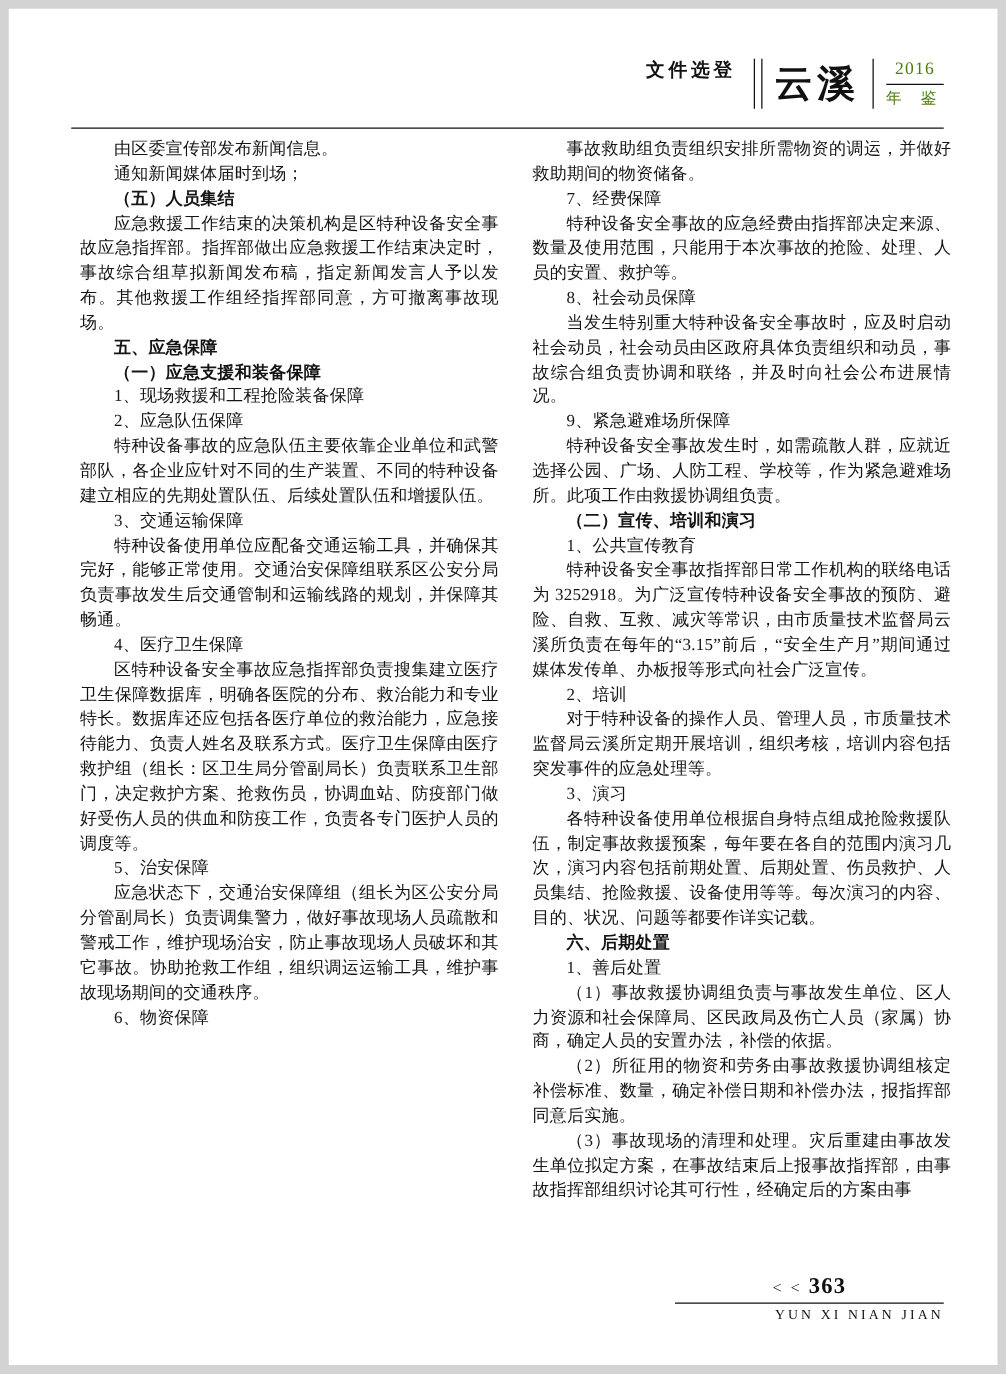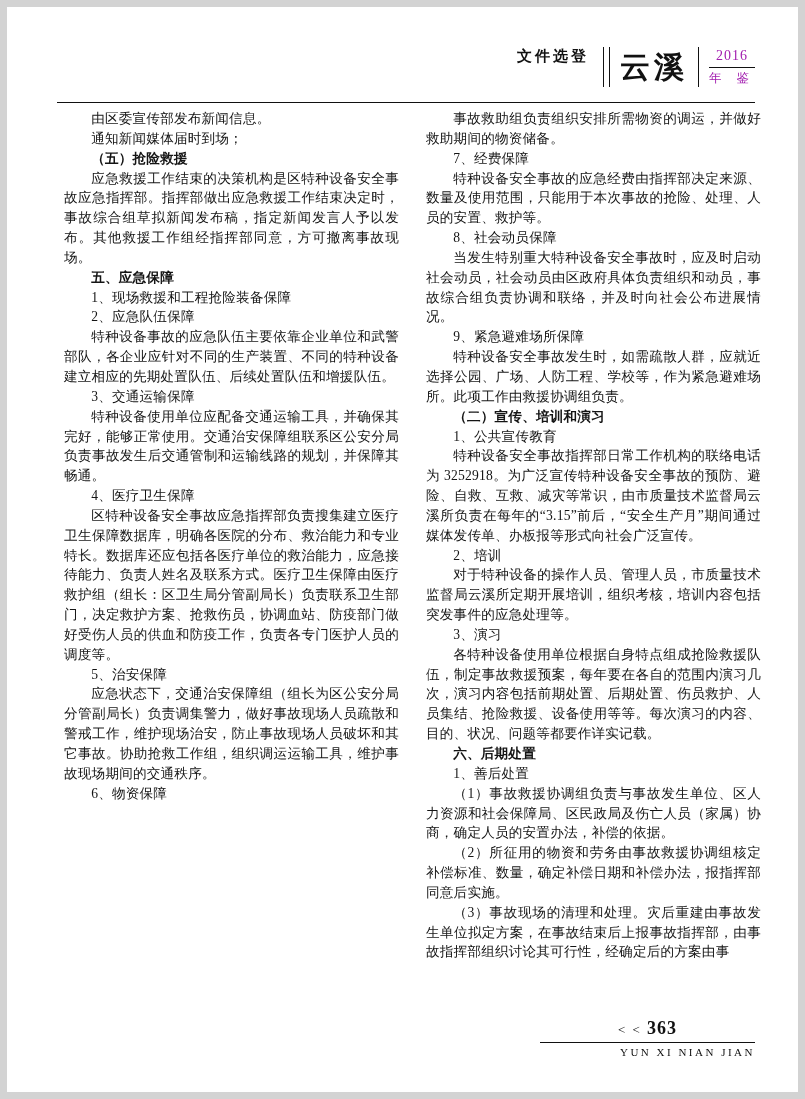--- a/index.html
+++ b/index.html
@@ -48,21 +48,21 @@
     margin-right:10px;
     font-family:"Liberation Serif", serif;
   }
   .vrule-single{
     width:0;height:40px;
     border-left:1px solid #111;
     margin-right:10px;
   }
   .yearblock{
     display:flex;flex-direction:column;align-items:center;
-    font-size:13px;color:#a21caf;line-height:1.25;
+    font-size:13px;color:#4d7c0f;line-height:1.25;
   }
   .yearblock .year{
     font-size:14px;letter-spacing:1px;
     padding-bottom:2px;
     border-bottom:1px solid #111;
     width:100%;text-align:center;
   }
   .yearblock .year-label{
     padding-top:3px;
     letter-spacing:6px;
@@ -142,23 +142,24 @@
         <span class="year">2016</span>
         <span class="year-label">年 鉴</span>
       </span>
     </div>
     <div class="header-rule"></div>
 
     <div class="columns">
       <div class="col">
           <p class="body">由区委宣传部发布新闻信息。</p>
           <p class="body">通知新闻媒体届时到场；</p>
-          <p class="kai">（五）抢险救援</p>
+          <p class="kai">（五）人员集结</p>
           <p class="body">应急救援工作结束的决策机构是区特种设备安全事故应急指挥部。指挥部做出应急救援工作结束决定时，事故综合组草拟新闻发布稿，指定新闻发言人予以发布。其他救援工作组经指挥部同意，方可撤离事故现场。</p>
           <p class="bold">五、应急保障</p>
+          <p class="kai">（一）应急支援和装备保障</p>
           <p class="body">1、现场救援和工程抢险装备保障</p>
           <p class="body">2、应急队伍保障</p>
           <p class="body">特种设备事故的应急队伍主要依靠企业单位和武警部队，各企业应针对不同的生产装置、不同的特种设备建立相应的先期处置队伍、后续处置队伍和增援队伍。</p>
           <p class="body">3、交通运输保障</p>
           <p class="body">特种设备使用单位应配备交通运输工具，并确保其完好，能够正常使用。交通治安保障组联系区公安分局负责事故发生后交通管制和运输线路的规划，并保障其畅通。</p>
           <p class="body">4、医疗卫生保障</p>
           <p class="body">区特种设备安全事故应急指挥部负责搜集建立医疗卫生保障数据库，明确各医院的分布、救治能力和专业特长。数据库还应包括各医疗单位的救治能力，应急接待能力、负责人姓名及联系方式。医疗卫生保障由医疗救护组（组长：区卫生局分管副局长）负责联系卫生部门，决定救护方案、抢救伤员，协调血站、防疫部门做好受伤人员的供血和防疫工作，负责各专门医护人员的调度等。</p>
           <p class="body">5、治安保障</p>
           <p class="body">应急状态下，交通治安保障组（组长为区公安分局分管副局长）负责调集警力，做好事故现场人员疏散和警戒工作，维护现场治安，防止事故现场人员破坏和其它事故。协助抢救工作组，组织调运运输工具，维护事故现场期间的交通秩序。</p>
           <p class="body">6、物资保障</p>

